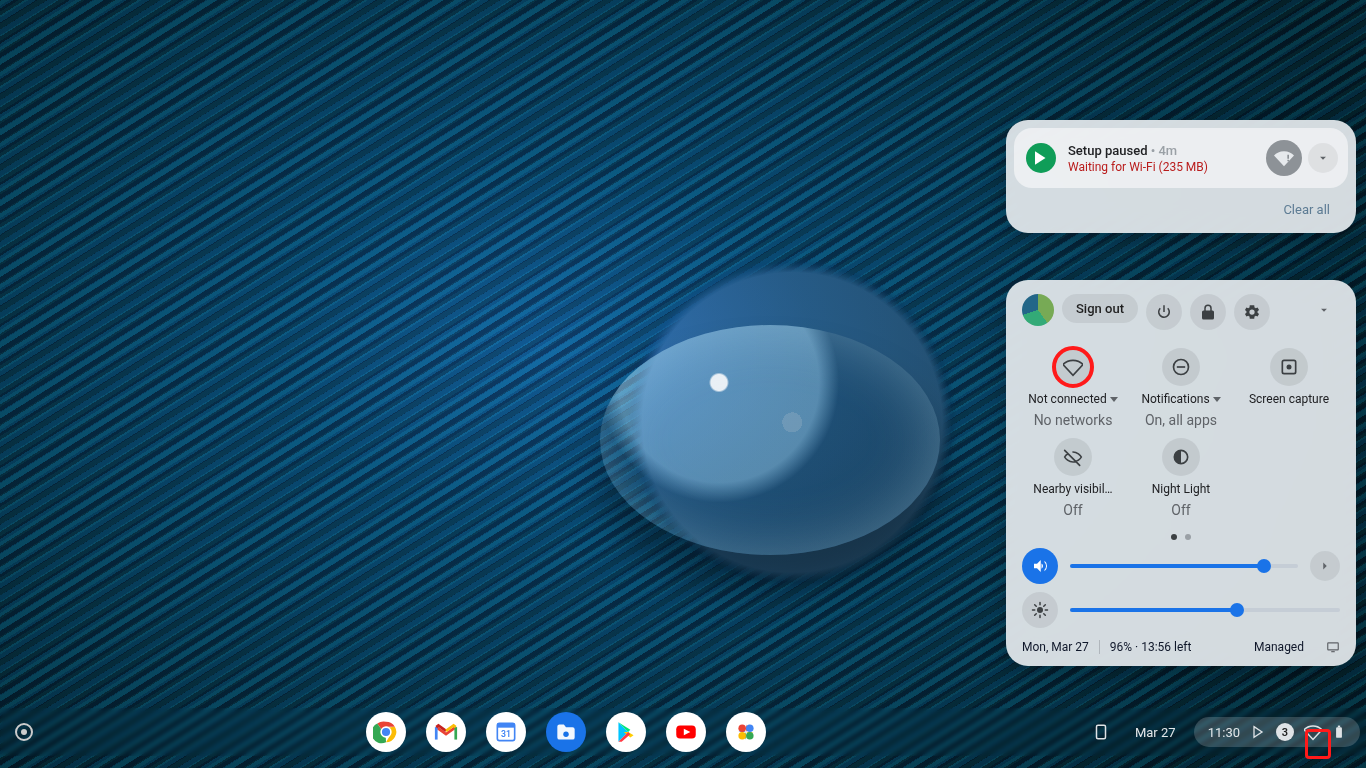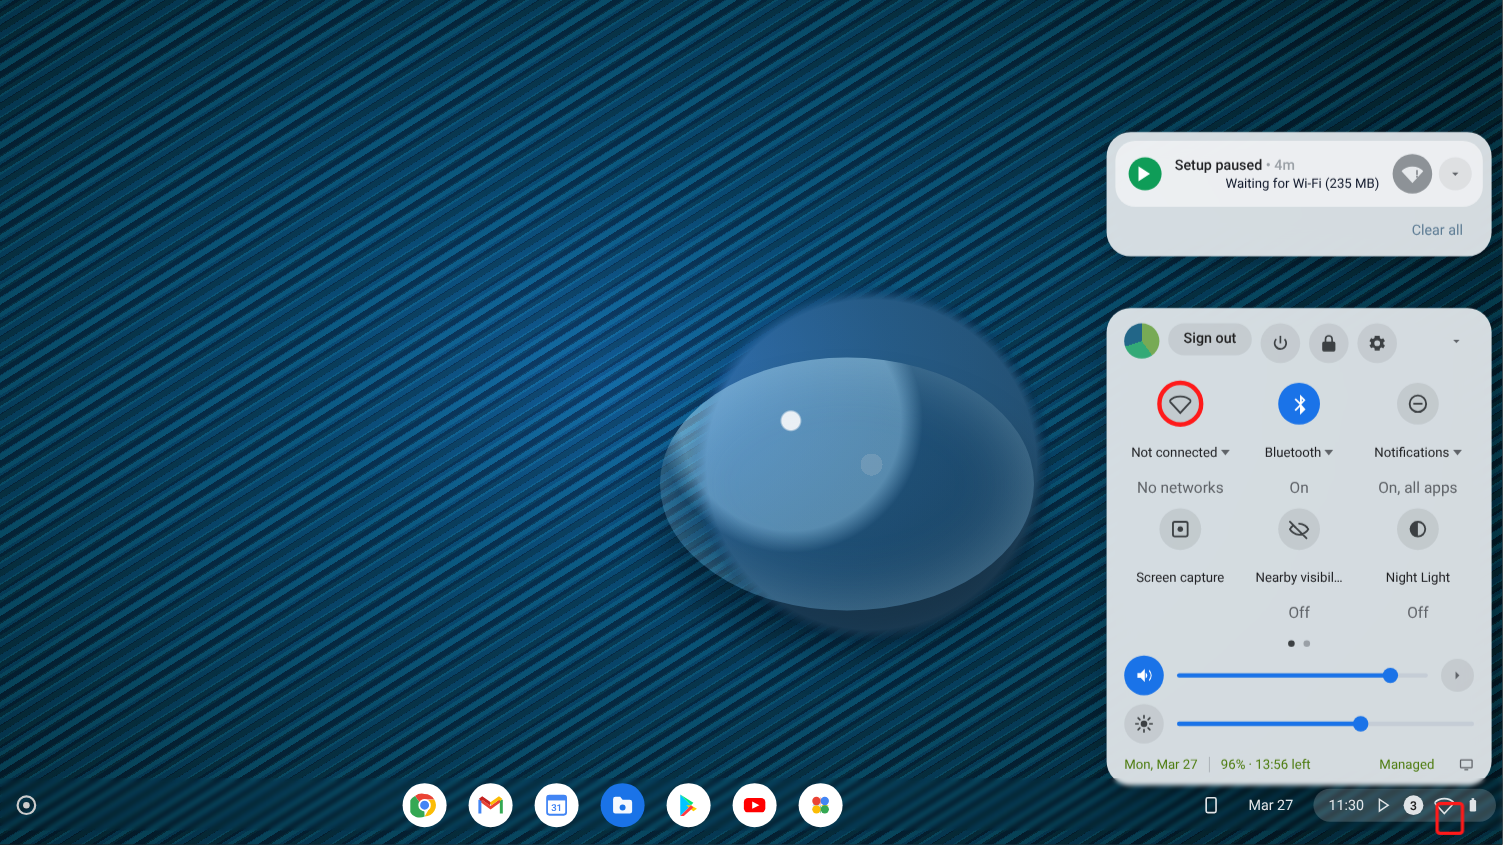--- a/index.html
+++ b/index.html
@@ -44,57 +44,57 @@
   .redbox{ position:absolute; border:3px solid #ff1a1a; border-radius:4px; pointer-events:none; }
 
   
   .panel{ position:absolute; right:10px; background:rgba(230,234,238,.92); border-radius:22px; backdrop-filter: blur(14px); color:#1f1f1f; box-shadow: 0 4px 24px rgba(0,0,0,.25); }
   .notif-panel{ top:120px; width:350px; padding:8px; }
   .notif-card{ background:rgba(255,255,255,.55); border-radius:18px; padding:12px 10px 12px 12px; display:flex; gap:12px; align-items:center; }
   .notif-icon{ width:30px; height:30px; border-radius:50%; background:#0f9d58; display:flex; align-items:center; justify-content:center; flex-shrink:0; }
   .notif-icon svg{ width:18px; height:18px; fill:#fff; }
   .notif-body{ flex:1; font-size:13px; }
   .notif-title{ font-weight:500; color:#202124; }
-  .notif-sub{ color:#0f172a; font-size:12px; margin-top:2px;text-align:right; }
+  .notif-sub{ color:#b91c1c; font-size:12px; margin-top:2px; }
   .notif-right{ display:flex; align-items:center; gap:6px; }
   .wifi-warn{ width:36px; height:36px; border-radius:50%; background:#8d9297; display:flex; align-items:center; justify-content:center; }
   .wifi-warn svg{ width:20px; height:20px; fill:#e6e9ec; }
   .expand-chip{ width:30px; height:30px; border-radius:50%; background:rgba(0,0,0,.06); display:flex; align-items:center; justify-content:center; }
   .clear-row{ text-align:right; padding:14px 18px 8px; color:#5d7c94; font-size:13px; }
 
   .qs-panel{ top:280px; width:350px; padding:14px 16px 12px; }
   .qs-top{ display:flex; align-items:flex-start; gap:8px; }
   .avatar{ width:32px; height:32px; border-radius:50%; background: conic-gradient(#7a5 0 40%, #3a7 40% 70%, #268 70% 100%); }
   .pill-btn{ background:rgba(0,0,0,.07); border-radius:18px; padding:7px 14px; font-size:13px; font-weight:500; }
   .round-btn{ width:36px; height:36px; border-radius:50%; background:rgba(0,0,0,.07); display:flex; align-items:center; justify-content:center; }
   .round-btn svg{ width:18px; height:18px; fill:#3c4043; }
   .qs-top .collapse{ margin-left:auto; width:32px; height:32px; display:flex; align-items:center; justify-content:center; }
   .tiles{ display:grid; grid-template-columns:repeat(3,1fr); gap:6px; margin-top:18px; }
-  .tile{ display:flex; flex-direction:column; align-items:center; gap:18px; font-size:12px; color:#202124; position:relative; padding-bottom:4px;}
+  .tile{ display:flex; flex-direction:column; align-items:center; gap:6px; font-size:12px; color:#202124; position:relative; padding-bottom:4px;}
   .tile .circle{ width:38px; height:38px; border-radius:50%; background:rgba(0,0,0,.08); display:flex; align-items:center; justify-content:center; }
   .tile .circle.on{ background:#1a73e8; }
   .tile .circle.on svg{ fill:#fff; }
   .tile .circle svg{ width:20px; height:20px; fill:#3c4043; }
   .tile .lbl{ display:flex; align-items:center; gap:3px; justify-content:center; }
   .tile .sub{ color:#5f6368; font-size:14px; }
   .red-ring{ position:absolute; width:42px; height:42px; border:4px solid #ff1a1a; border-radius:50%; top:-2px; }
   .pager{ display:flex; gap:8px; justify-content:center; margin:12px 0 8px; }
   .pager span{ width:6px; height:6px; border-radius:50%; background:#9aa0a6; }
   .pager span.active{ background:#3c4043; }
   .slider-row{ display:flex; align-items:center; gap:12px; margin:8px 0; }
   .slider-row .bubble{ width:36px; height:36px; border-radius:50%; display:flex; align-items:center; justify-content:center; }
   .slider-row .bubble.vol{ background:#1a73e8; }
   .slider-row .bubble.vol svg{ fill:#fff; }
   .slider-row .bubble.br{ background:rgba(0,0,0,.07); }
   .slider-row .bubble svg{ width:18px; height:18px; fill:#3c4043; }
   .slider{ flex:1; height:4px; border-radius:4px; background:#c5cdd6; position:relative; }
   .slider .fill{ position:absolute; left:0; top:0; bottom:0; background:#1a73e8; border-radius:4px; }
   .slider .thumb{ position:absolute; top:50%; width:14px; height:14px; border-radius:50%; background:#1a73e8; transform:translate(-50%,-50%); }
   .slider-row .more{ width:30px; height:30px; border-radius:50%; background:rgba(0,0,0,.07); display:flex; align-items:center; justify-content:center; }
-  .qs-footer{ display:flex; align-items:center; gap:10px; margin-top:12px; color:#4d7c0f; font-size:12px; }
+  .qs-footer{ display:flex; align-items:center; gap:10px; margin-top:12px; color:#0f172a; font-size:12px; }
   .qs-footer .sep{ width:1px; height:14px; background:#b0b6bc; }
   .qs-footer .managed{ margin-left:auto; display:flex; align-items:flex-start; gap:22px; }
 
   .chev{ width:14px; height:14px; fill:#5f6368; }
   .caret{ width:0; height:0; border-left:4px solid transparent; border-right:4px solid transparent; border-top:5px solid #5f6368; display:inline-block; }
 </style>
 </head>
 <body>
 
 <div class="wallpaper"></div>
@@ -165,32 +165,20 @@
       <div class="circle">
           <svg viewBox="0 0 24 24">
             <path d="M12 4C7 4 2.7 6 0 9l12 13L24 9c-2.7-3-7-5-12-5z" fill="none" stroke="#3c4043" stroke-width="2"></path>
           </svg>
         </div>
       <div class="lbl">
           <span>Not connected</span> 
           <span class="caret"></span>
         </div>
       <div class="sub">No networks</div>
-    </div>
-    <div class="tile">
-      <div class="circle on">
-          <svg viewBox="0 0 24 24">
-            <path d="M13 2v8.6L8.4 6 7 7.4 12.6 13 7 18.6 8.4 20 13 15.4V24l6-6-4.6-5L19 8l-6-6zm2 4.8L16.6 8 15 9.6V6.8zm0 10.4L16.6 16 15 14.4v2.8z"></path>
-          </svg>
-        </div>
-      <div class="lbl">
-          <span>Bluetooth</span> 
-          <span class="caret"></span>
-        </div>
-      <div class="sub">On</div>
     </div>
     <div class="tile">
       <div class="circle">
           <svg viewBox="0 0 24 24">
             <circle cx="12" cy="12" r="9" fill="none" stroke="#3c4043" stroke-width="2"></circle>
             <rect x="7" y="11" width="10" height="2"></rect>
           </svg>
         </div>
       <div class="lbl">
           <span>Notifications</span> 

